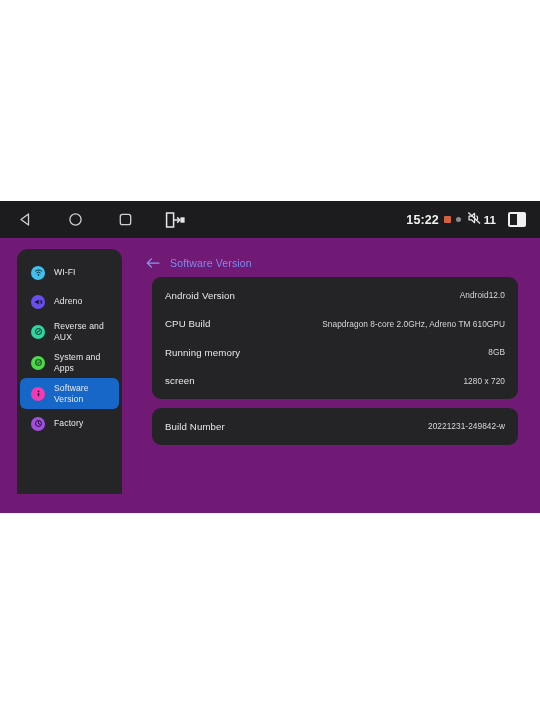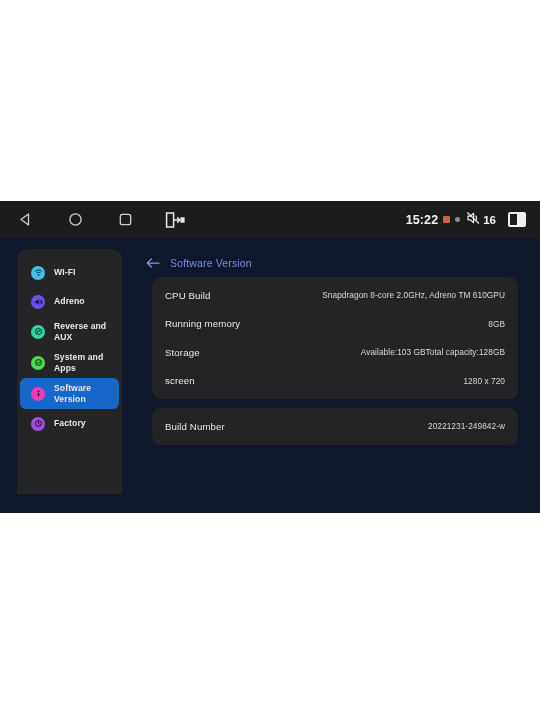--- a/index.html
+++ b/index.html
@@ -8,21 +8,21 @@
     background: #ffffff;
     font-family: "Liberation Sans", sans-serif;
     overflow: hidden;
   }
 
   
   #device-screen {
     position: absolute;
     left: 0; top: 201px;
     width: 540px; height: 312px;
-    background: #0f172a;
+    background: #701a75;
     overflow: hidden;
   }
 
   
   #system-bar {
     position: absolute;
     left: 0; top: 0;
     width: 540px; height: 37px;
     background: #1c1c1e;
     display: flex;
@@ -59,21 +59,20 @@
 
   
   #sidebar {
     position: absolute;
     left: 17px; top: 48px;
     width: 105px; height: 245px;
     background: #252528;
     border-radius: 11px 11px 0 0;
     padding-top: 9px;
     overflow: hidden;
-    font-weight: bold;
   }
   .side-item {
     height: 29px;
     display: flex; align-items: center;
     padding-left: 11px;
     margin: 0 3px;
     border-radius: 6px;
   }
   .side-item.two-line { height: 31px; }
   .side-item.selected { background: #1667c8; }
@@ -181,21 +180,21 @@
       <span class="sq-orange"></span>
       <span class="dot-grey"></span>
       <span class="mute-wrap">
         <span>
           <svg width="15" height="14" viewBox="0 0 15 14">
             <path d="M2 5.2 L4.4 5.2 L7.6 2.3 L7.6 11.7 L4.4 8.8 L2 8.8 Z" fill="none" stroke="#e8e8ea" stroke-width="1.2" stroke-linejoin="round"></path>
             <path d="M1.3 1.6 L13 12.4" stroke="#e8e8ea" stroke-width="1.3"></path>
             <path d="M9.6 4.6 A3.6 3.6 0 0 1 9.6 9.4" fill="none" stroke="#e8e8ea" stroke-width="1.1"></path>
           </svg>
         </span>
-        <span class="vol-num">16</span>
+        <span class="vol-num">11</span>
       </span>
       <span class="splitscreen">
         <span class="half-l"></span>
         <span class="half-r"></span>
       </span>
     </div>
   </div>
 
   <div id="sidebar">
 
@@ -272,32 +271,32 @@
         <svg width="14" height="12" viewBox="0 0 14 12">
           <path d="M13 6 L1.6 6" stroke="#8a99ef" stroke-width="1.25" stroke-linecap="round"></path>
           <path d="M5.4 1.9 L1.4 6 L5.4 10.1" fill="none" stroke="#8a99ef" stroke-width="1.25" stroke-linecap="round" stroke-linejoin="round"></path>
         </svg>
       </span>
       <span id="content-title">Software Version</span>
     </div>
 
     <div class="card">
       <div class="info-row">
+        <span class="info-label">Android Version</span>
+        <span class="info-value">Android12.0</span>
+      </div>
+      <div class="info-row">
         <span class="info-label">CPU Build</span>
         <span class="info-value">Snapdragon 8-core 2.0GHz, Adreno TM 610GPU</span>
       </div>
       <div class="info-row">
         <span class="info-label">Running memory</span>
         <span class="info-value">8GB</span>
       </div>
       <div class="info-row">
-        <span class="info-label">Storage</span>
-        <span class="info-value">Available:103 GBTotal capacity:128GB</span>
-      </div>
-      <div class="info-row">
         <span class="info-label">screen</span>
         <span class="info-value">1280 x 720</span>
       </div>
     </div>
 
     <div class="card">
       <div class="info-row">
         <span class="info-label">Build Number</span>
         <span class="info-value">20221231-249842-w</span>
       </div>

